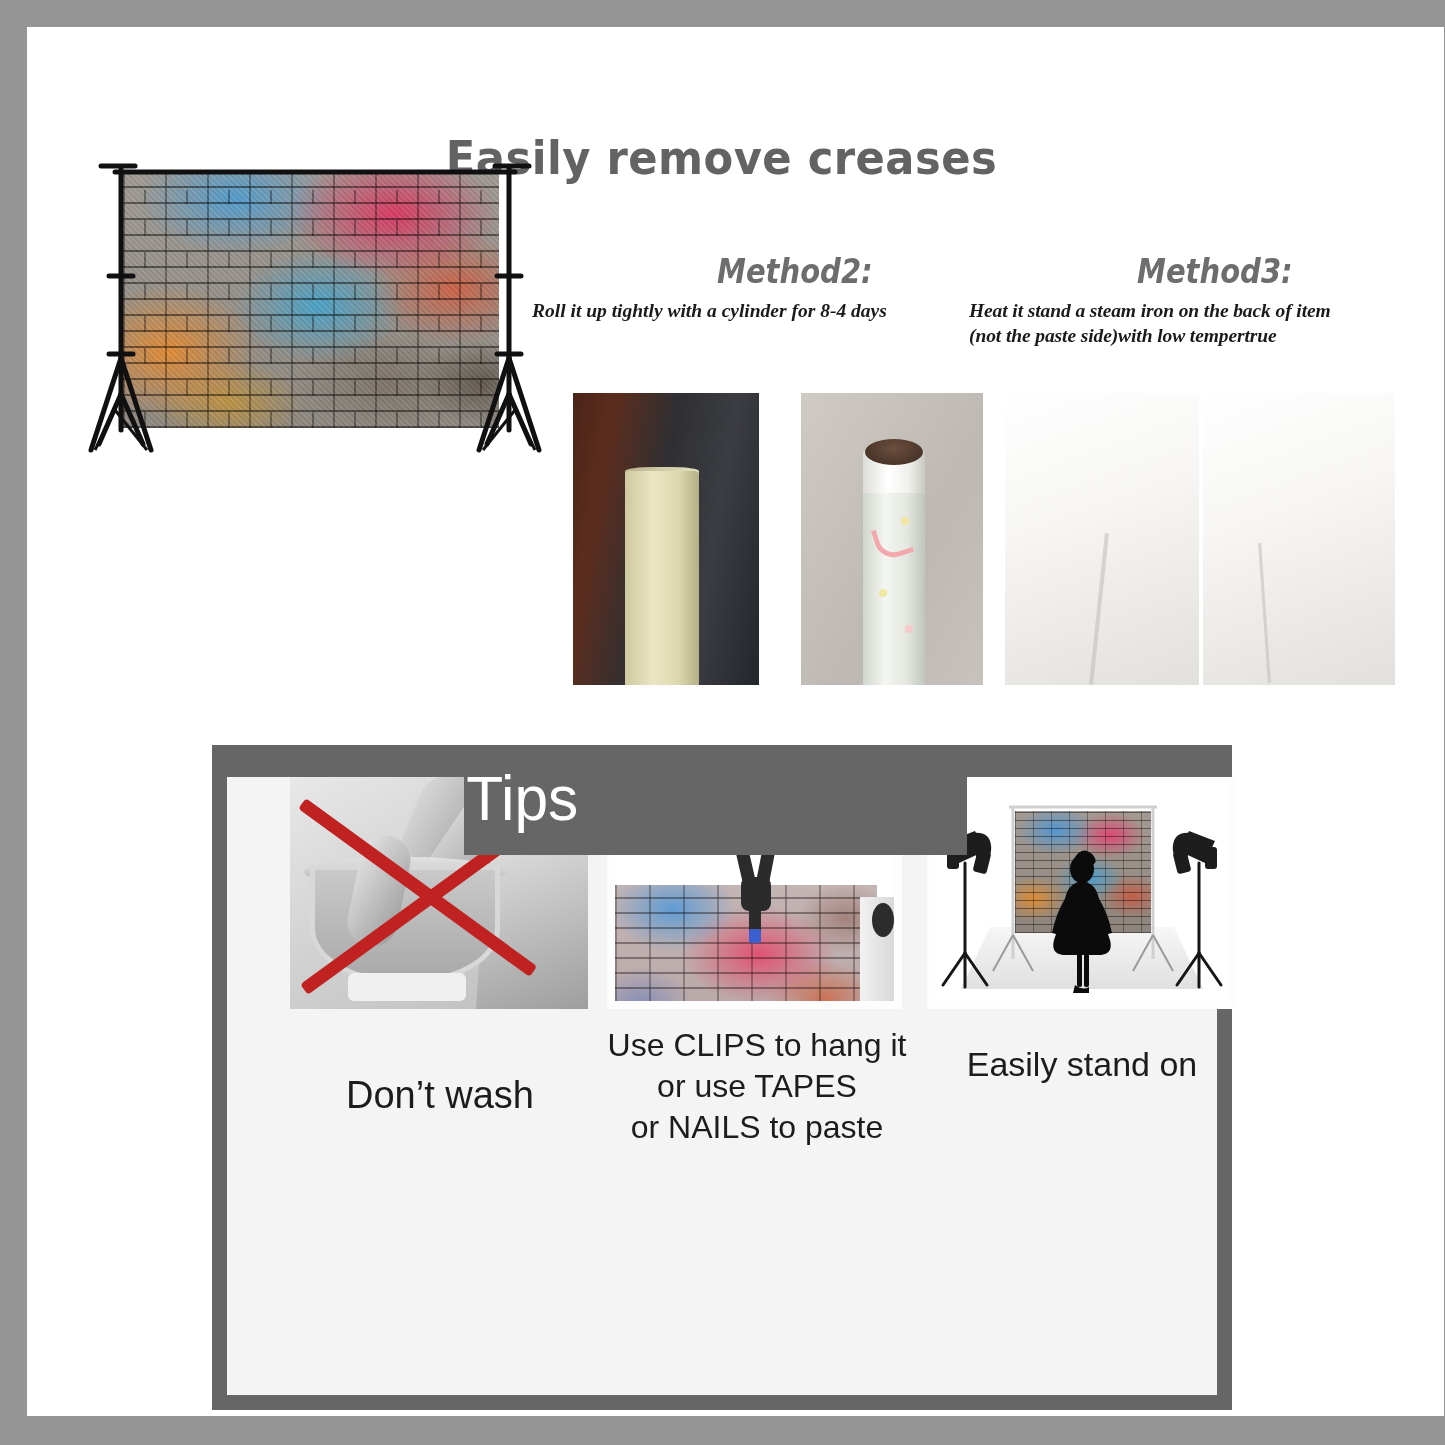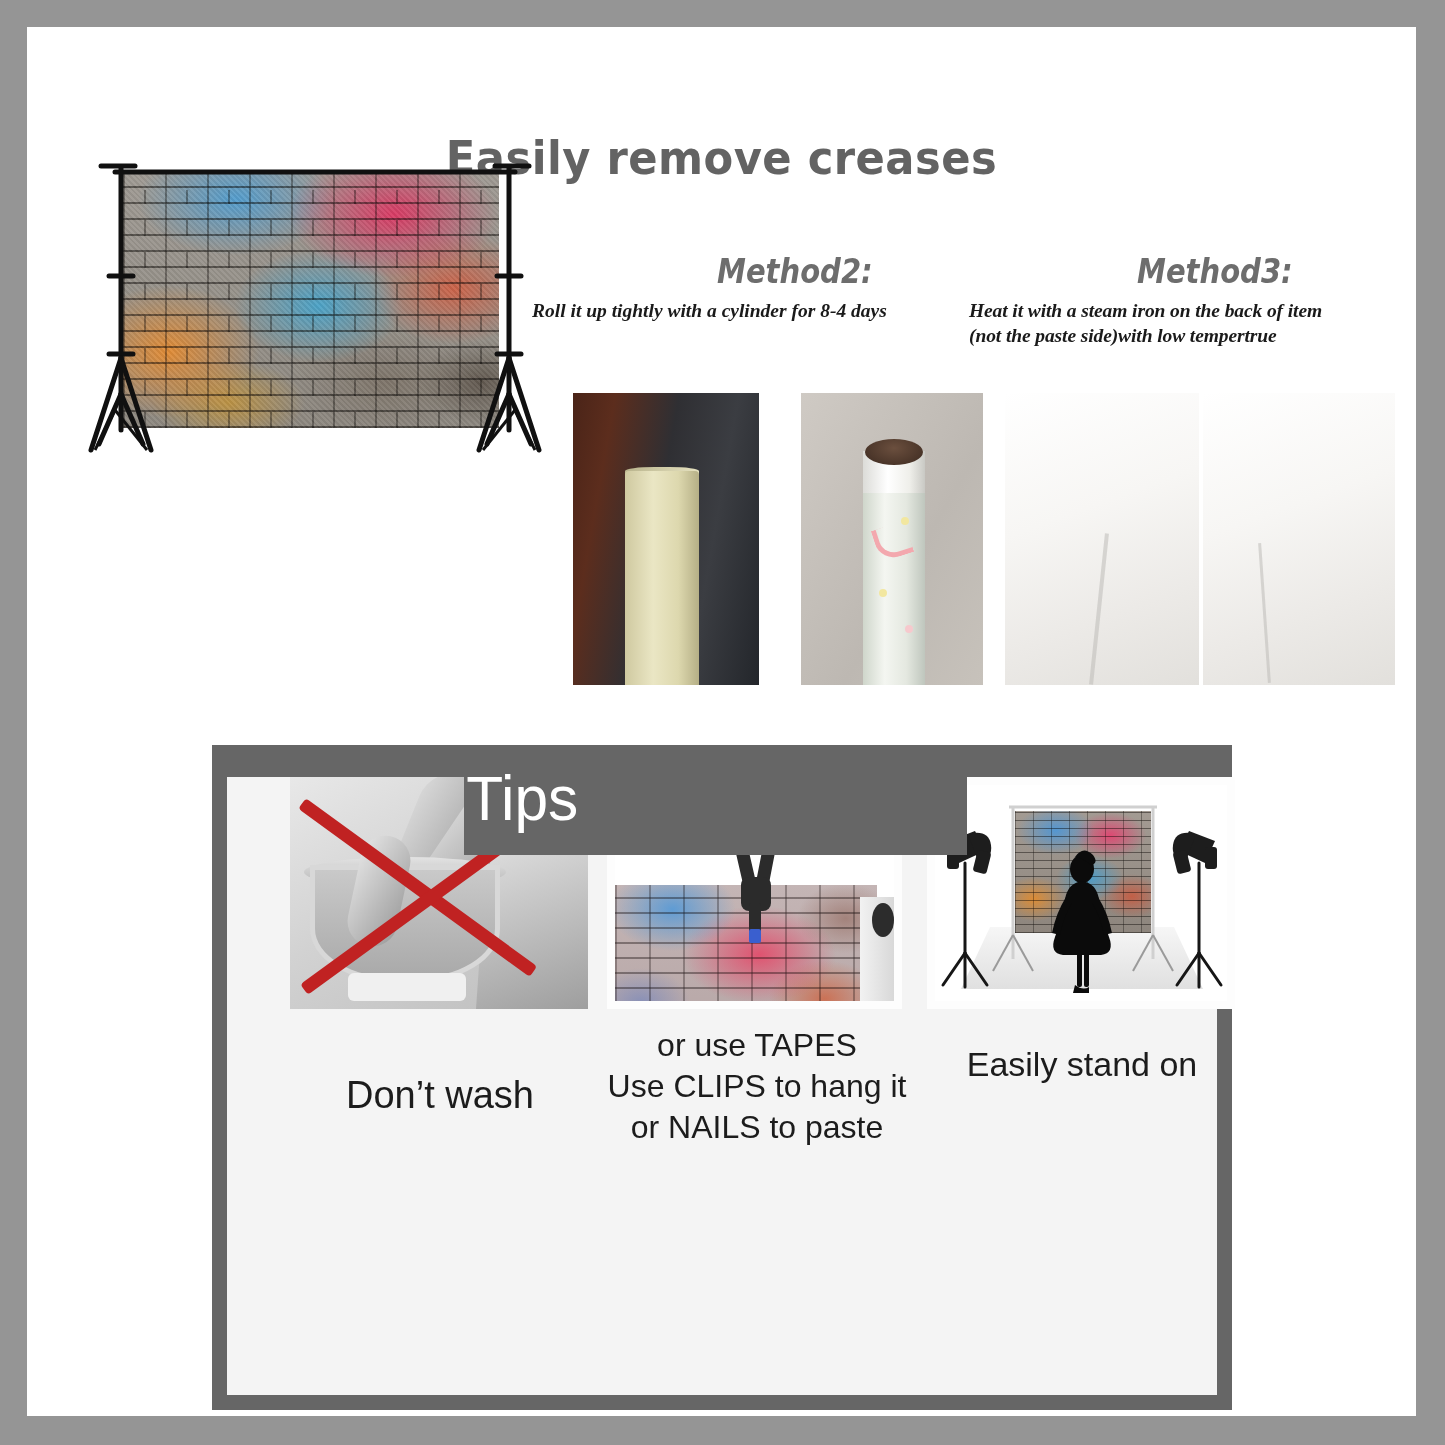--- a/index.html
+++ b/index.html
@@ -7,20 +7,21 @@
     width:1445px;height:1445px;
     background:#959595;
     font-family:"Liberation Sans",sans-serif;
     overflow:hidden;
   }
   .page{
     position:absolute;
     left:27px;top:27px;
     width:1389px;height:1389px;
     background:#ffffff;
+    padding-left:28px;
   }
 
   
   .title{
     position:absolute;left:0;top:103px;width:1389px;
     text-align:center;
     font-family:"DejaVu Sans",sans-serif;
     font-weight:bold;
     font-size:47px;
     letter-spacing:0.5px;
@@ -256,21 +257,21 @@
     <div class="method m2">
       <div class="m-head">Method2:</div>
       <div class="m-body">
         <div>Roll it up tightly with a cylinder for 8-4 days</div>
       </div>
     </div>
 
     <div class="method m3">
       <div class="m-head">Method3:</div>
       <div class="m-body">
-        <div>Heat it with a steam iron on the back of item</div>
+        <div>Heat it stand a steam iron on the back of item</div>
         <div>(not the paste side)with low tempertrue</div>
       </div>
     </div>
   </div>
 
   <div class="photo stand-wrap">
     <div class="brickwall">
       <div class="bricks"></div>
       <div class="bricks2"></div>
       <div class="brick-tex"></div>
@@ -393,22 +394,22 @@
             </div>
             <div class="cliproll"></div>
             <div class="cliprollend"></div>
             <div class="clampL" style="left:122px;top:34px;width:13px;height:76px;transform:rotate(-13deg)"></div>
             <div class="clampR" style="left:146px;top:34px;width:13px;height:76px;transform:rotate(11deg)"></div>
             <div class="clampPin" style="left:126px;top:92px;width:30px;height:34px;border-radius:8px"></div>
             <div class="clampPin" style="left:134px;top:118px;width:12px;height:32px;border-radius:3px"></div>
             <div class="cliptip" style="left:134px;top:144px;width:12px;height:14px"></div>
           </div>
           <div class="tipcaption">
+            <div>Use CLIPS to hang it</div>
             <div>or use TAPES</div>
-            <div>Use CLIPS to hang it</div>
             <div>or NAILS to paste</div>
           </div>
         </div>
 
         <div class="tipcard t3">
           <div class="tipphoto">
             <div class="studbg"></div>
             <div class="studfloor"></div>
             <div class="studwall">
               <div class="bricks"></div>

